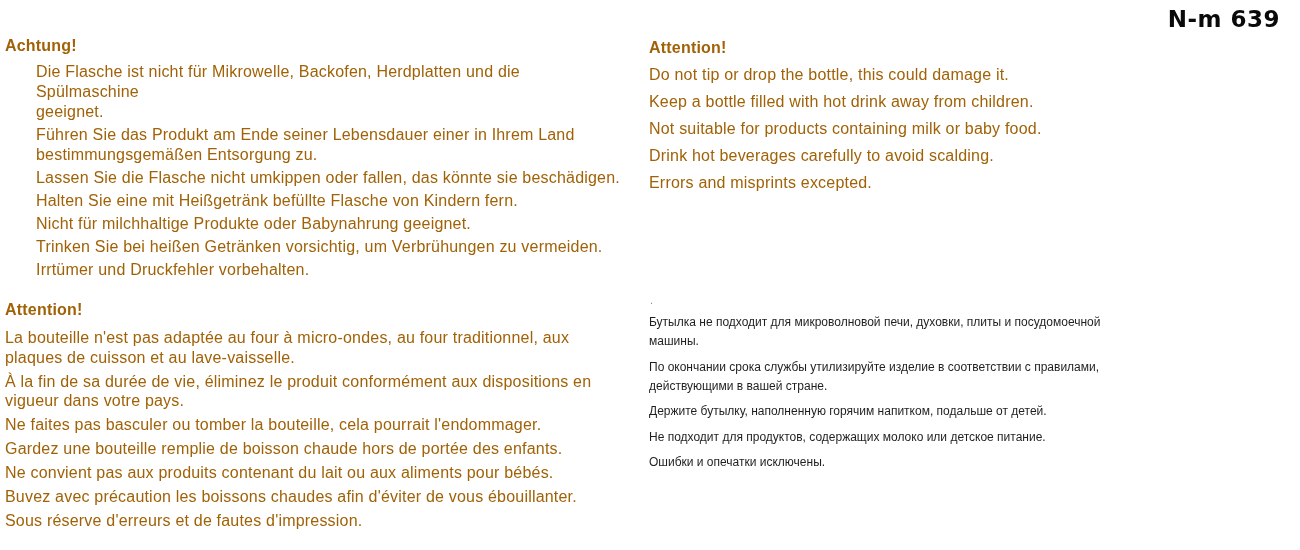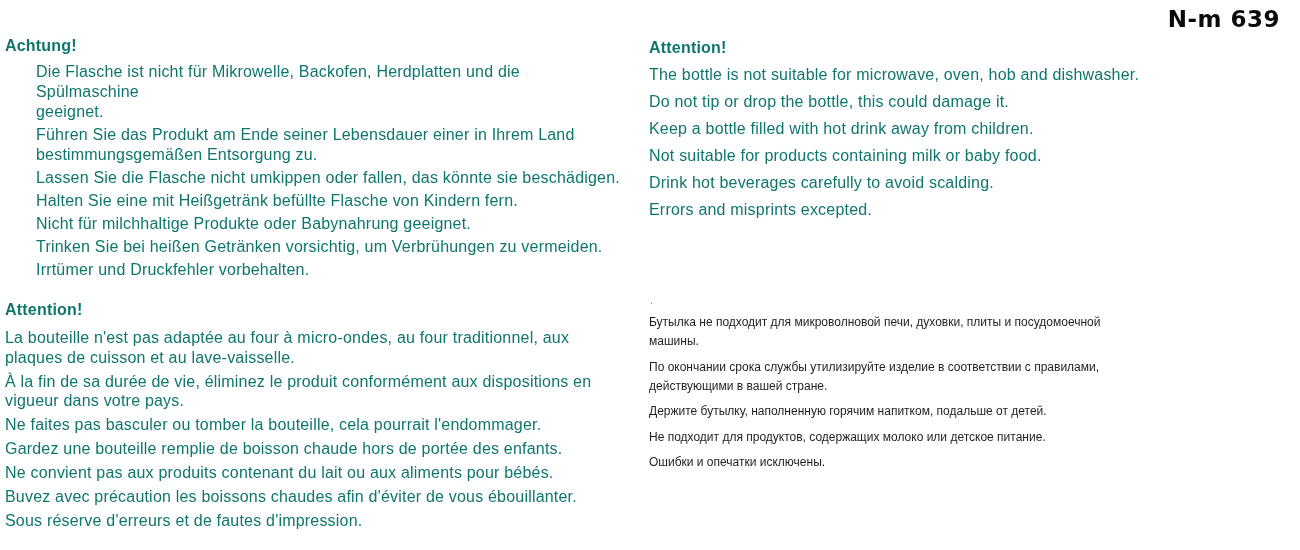--- a/index.html
+++ b/index.html
@@ -24,21 +24,21 @@
     width: 130px;
     text-align: right;
     font-family: "DejaVu Sans", sans-serif;
     font-weight: 700;
     font-size: 23px;
     letter-spacing: 0.5px;
     color: #0a0a0a;
   }
   .section {
     position: absolute;
-    color: #0f766e;
+    color: #a16207;
   }
   .section h2 {
     font-size: 16px;
     font-weight: 700;
     line-height: 20px;
     letter-spacing: 0.2px;
   }
   .section p {
     white-space: pre-line;
     font-size: 16px;
@@ -85,21 +85,20 @@
 bestimmungsgemäßen Entsorgung zu.</p>
     <p>Lassen Sie die Flasche nicht umkippen oder fallen, das könnte sie beschädigen.</p>
     <p>Halten Sie eine mit Heißgetränk befüllte Flasche von Kindern fern.</p>
     <p>Nicht für milchhaltige Produkte oder Babynahrung geeignet.</p>
     <p>Trinken Sie bei heißen Getränken vorsichtig, um Verbrühungen zu vermeiden.</p>
     <p>Irrtümer und Druckfehler vorbehalten.</p>
   </div>
 
   <div class="section sec-en">
     <h2>Attention!</h2>
-    <p>The bottle is not suitable for microwave, oven, hob and dishwasher.</p>
     <p>Do not tip or drop the bottle, this could damage it.</p>
     <p>Keep a bottle filled with hot drink away from children.</p>
     <p>Not suitable for products containing milk or baby food.</p>
     <p>Drink hot beverages carefully to avoid scalding.</p>
     <p>Errors and misprints excepted.</p>
   </div>
 
   <div class="section sec-fr">
     <h2>Attention!</h2>
     <p>La bouteille n'est pas adaptée au four à micro-ondes, au four traditionnel, aux

